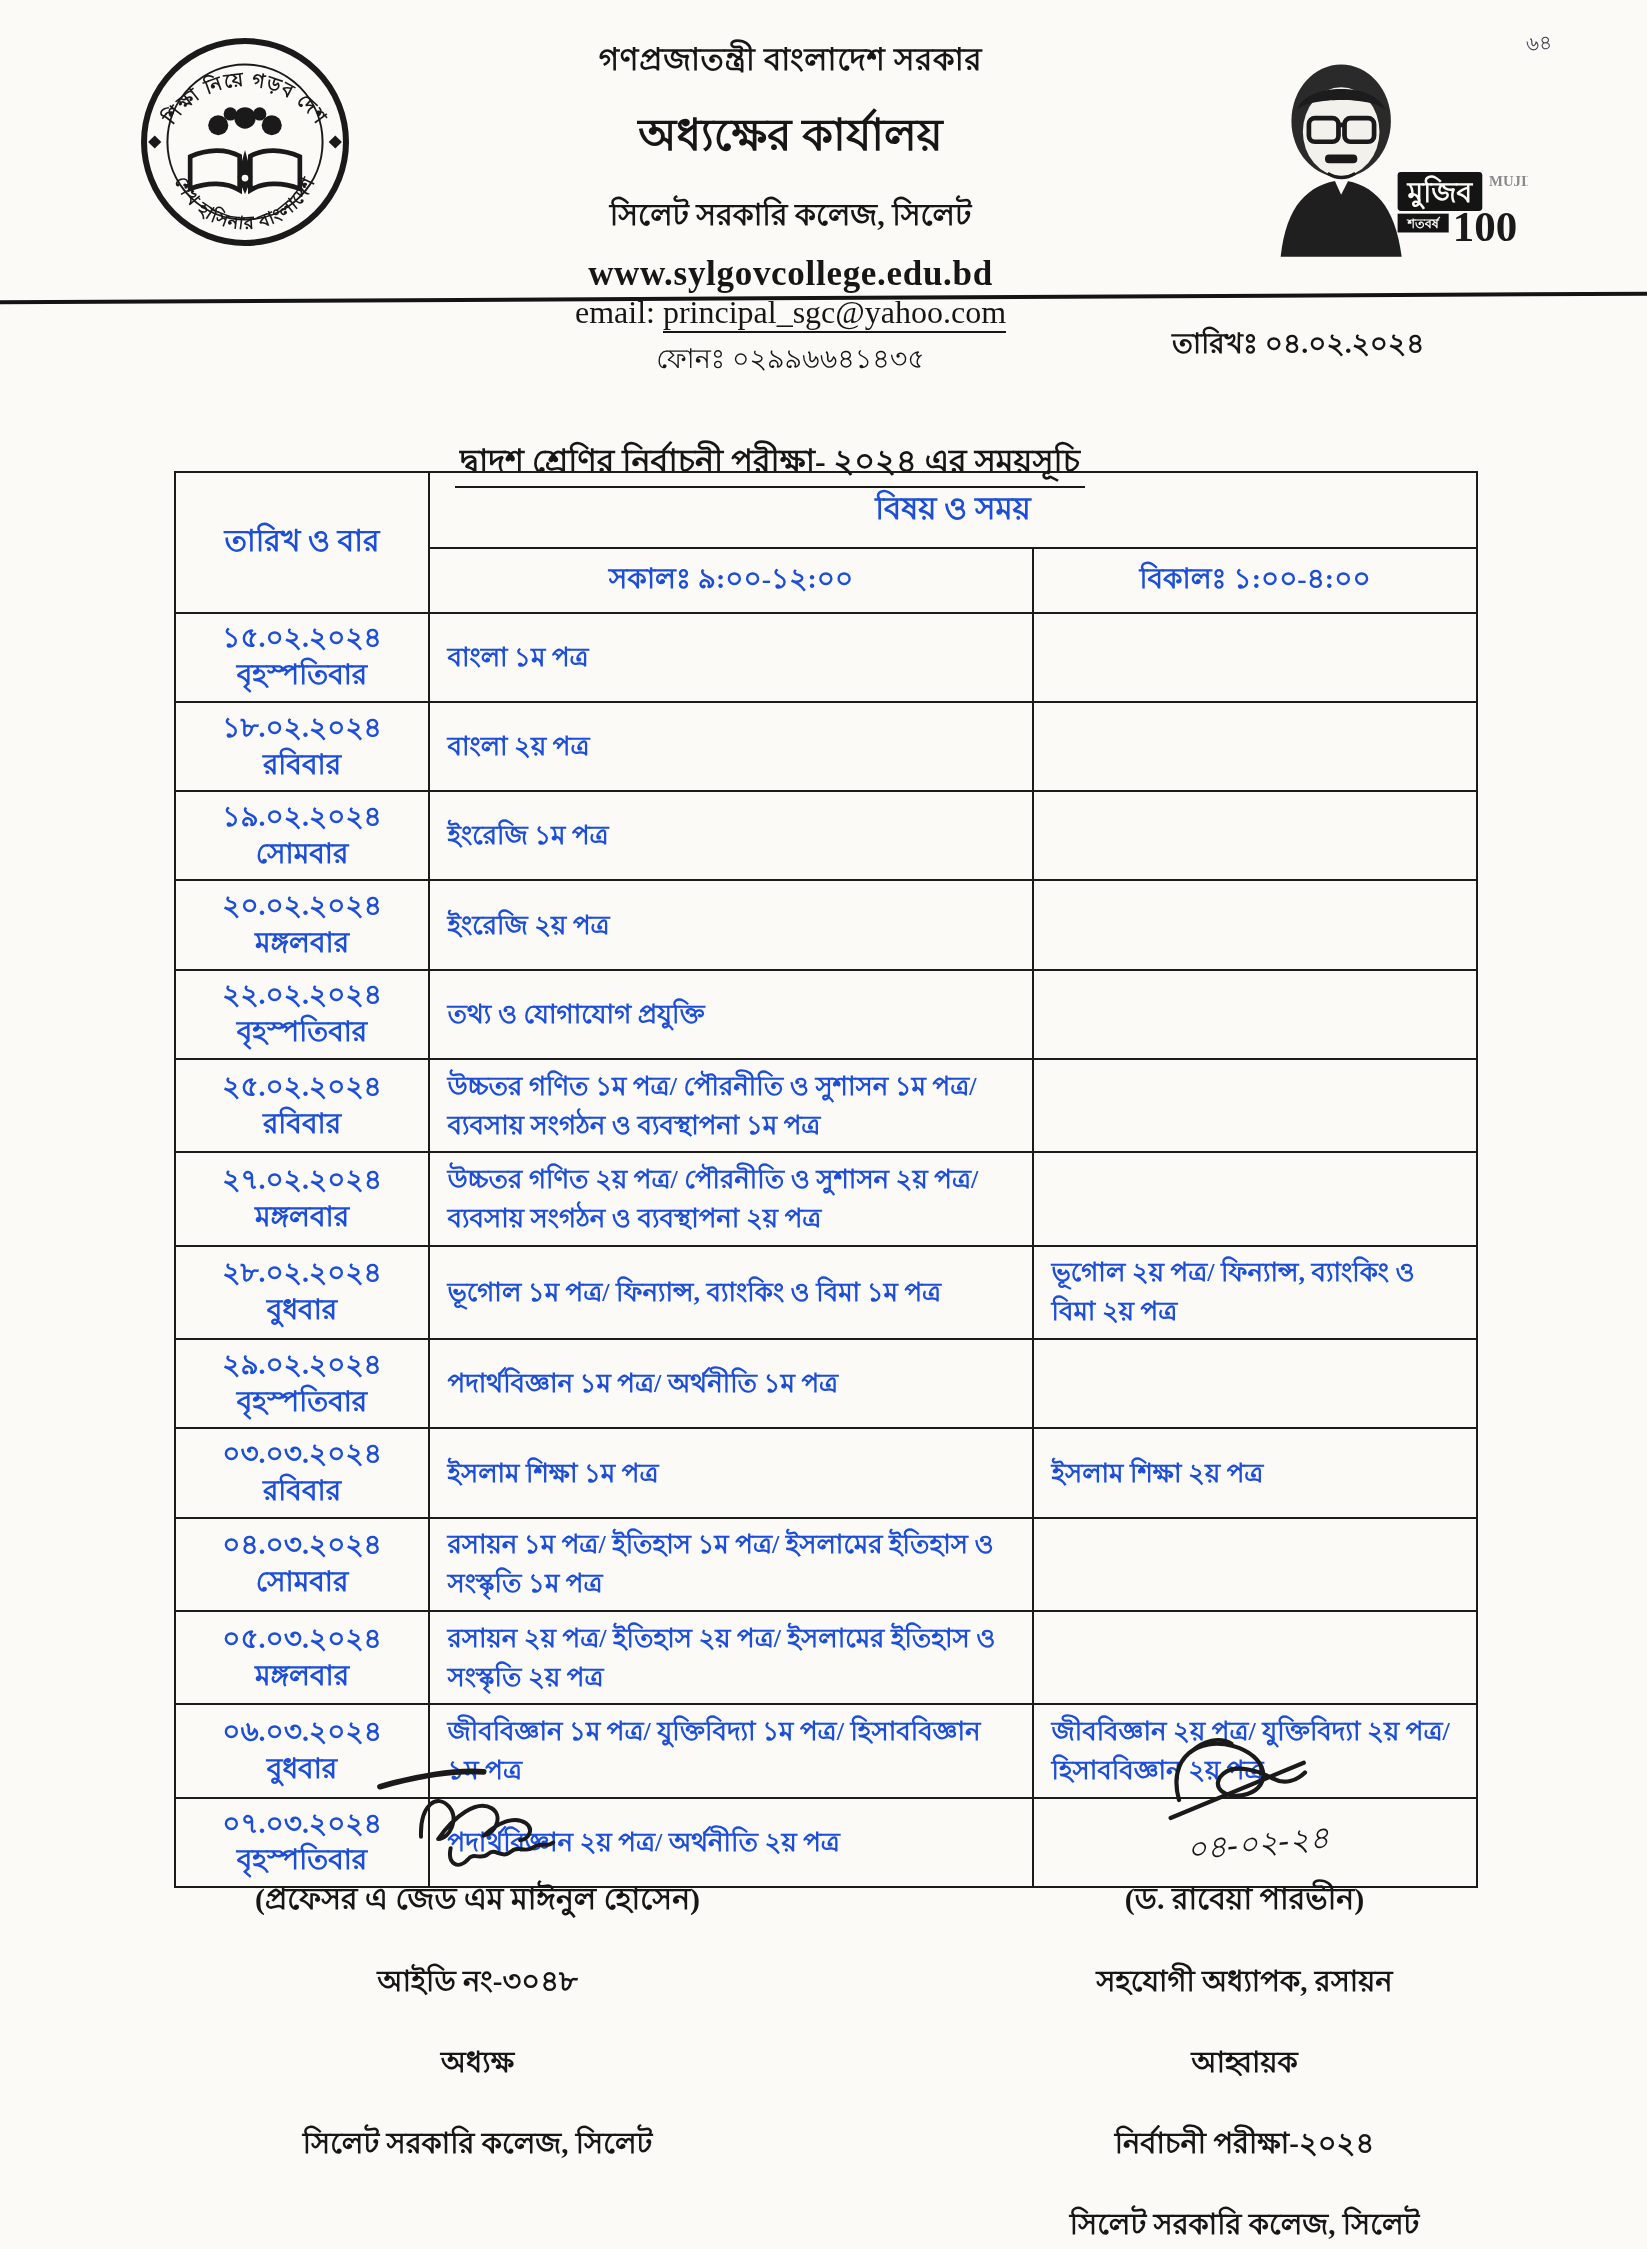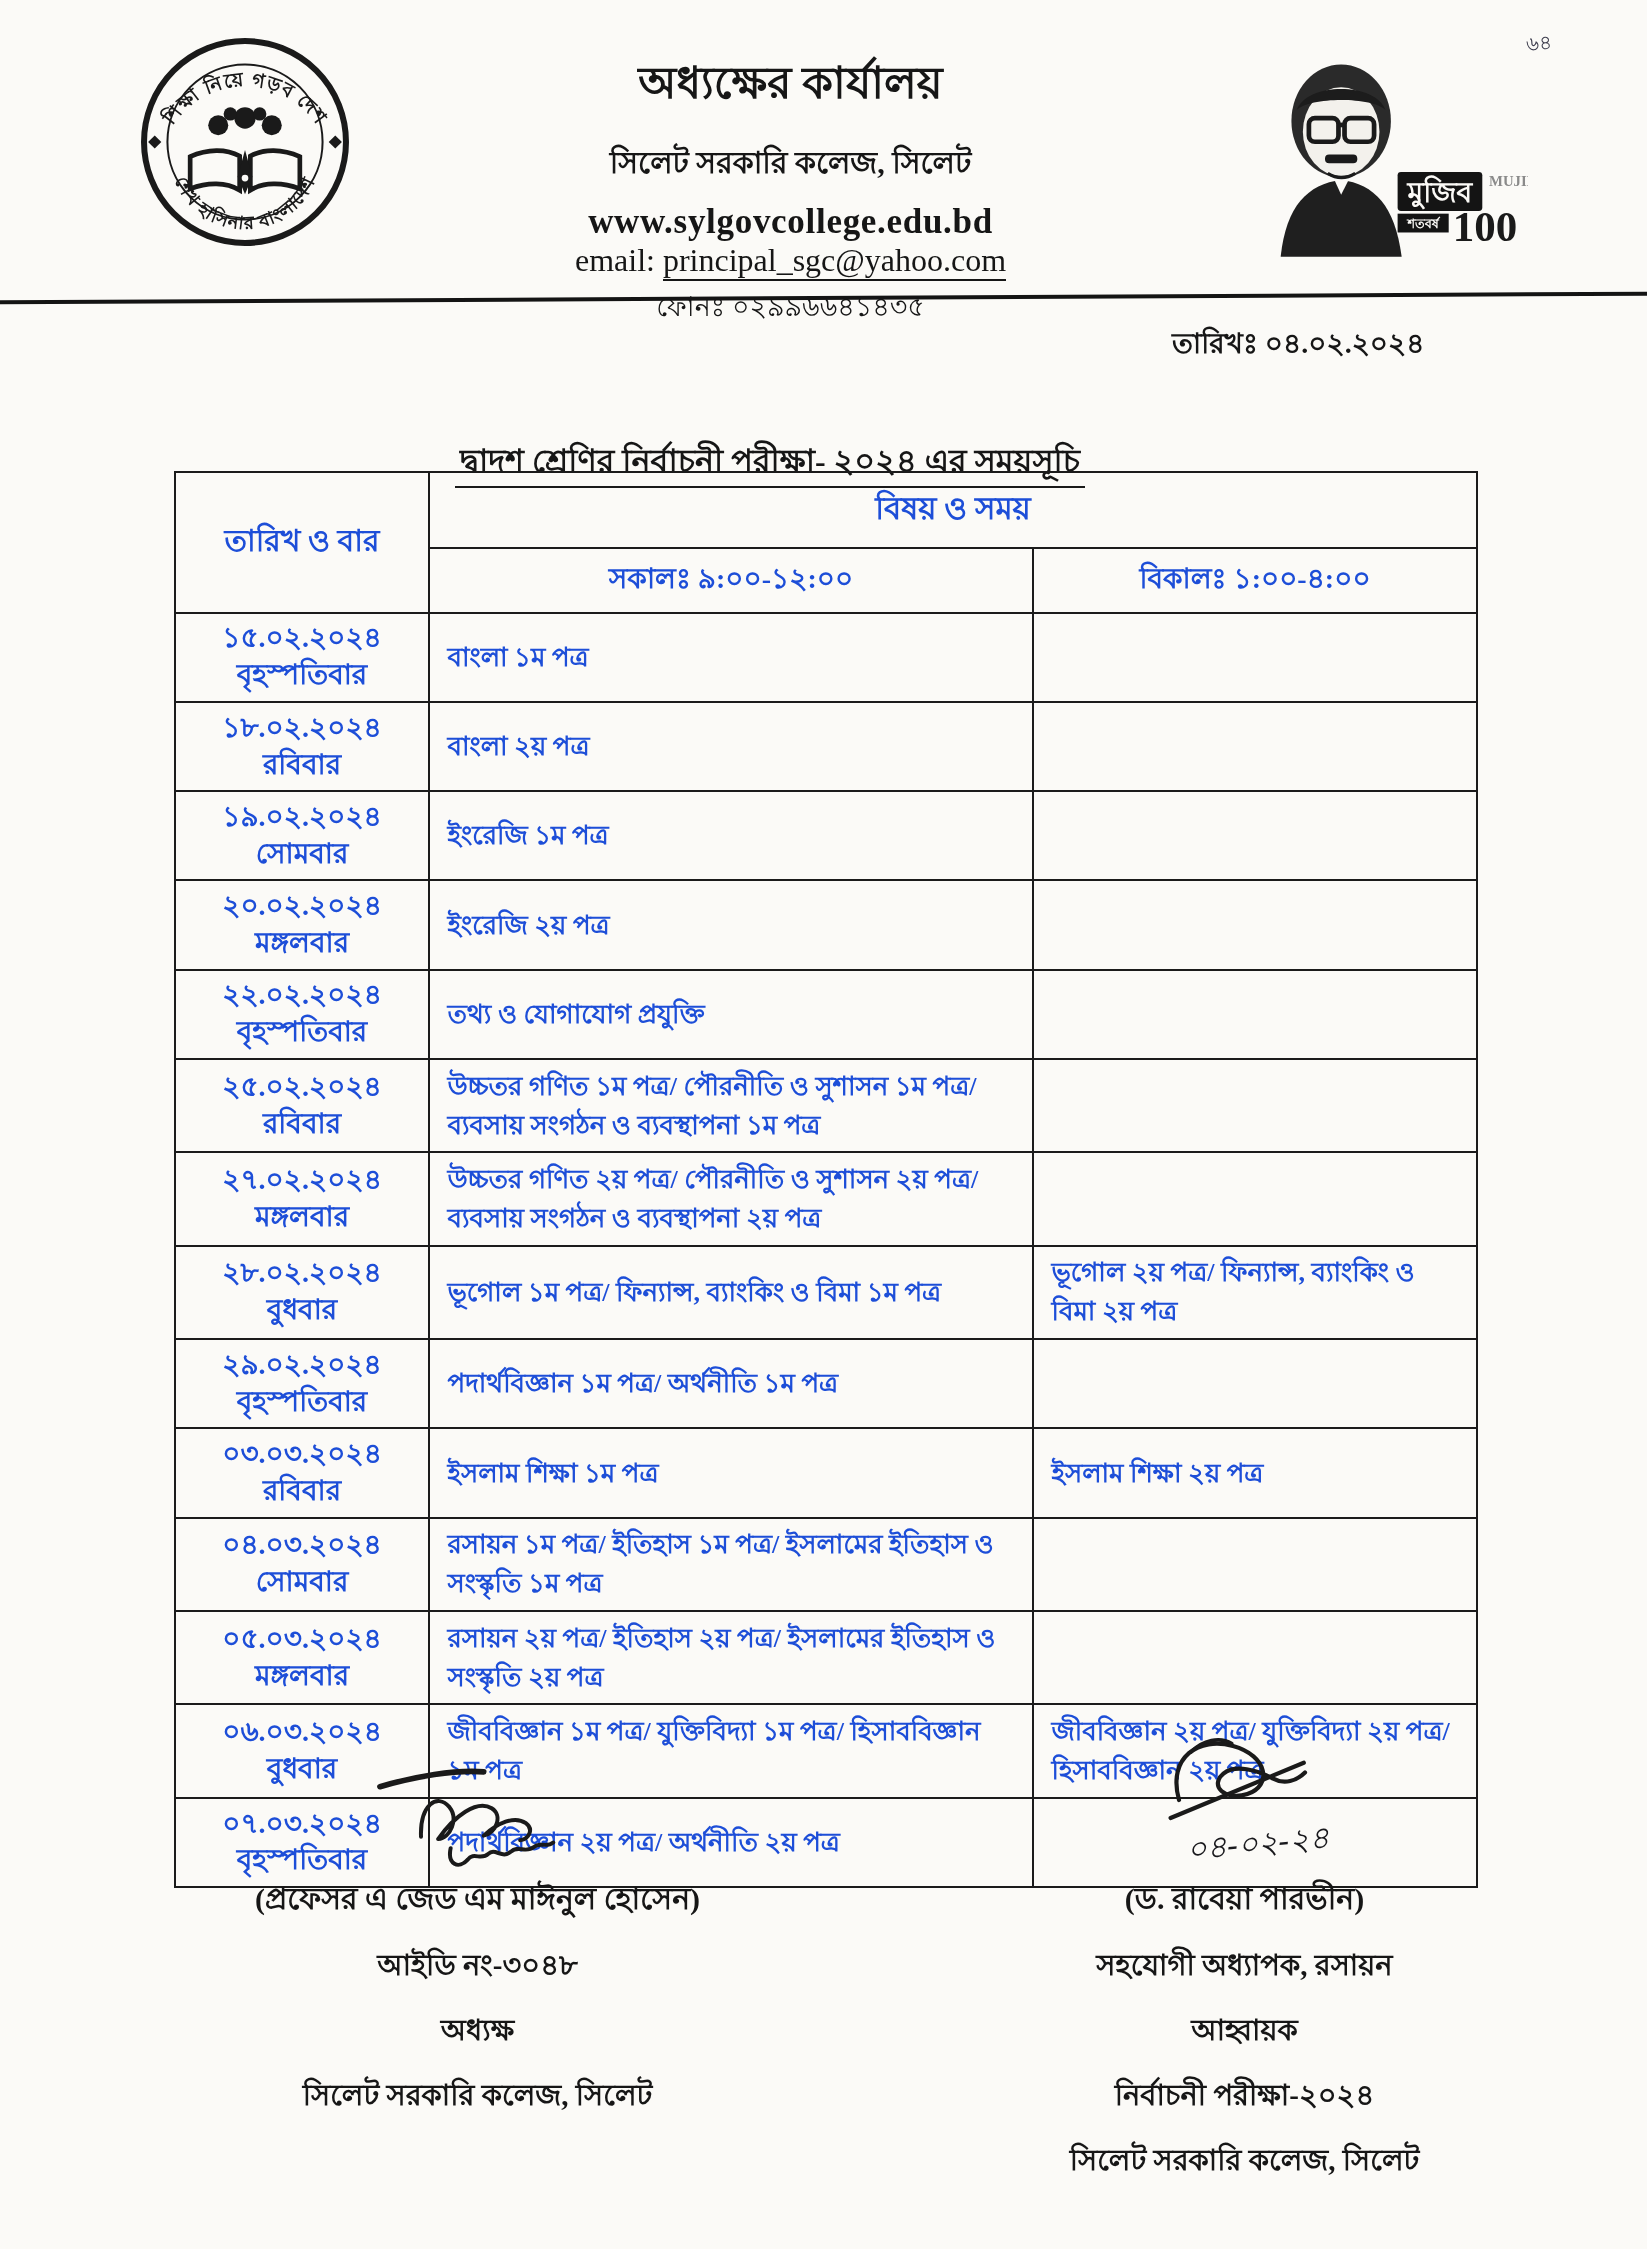--- a/index.html
+++ b/index.html
@@ -56,21 +56,21 @@
   td.c-subject{
     font-size:26px;line-height:1.5;text-align:left;
     padding:6.7px 17.5px;vertical-align:middle;
   }
   
   .sig{position:absolute;text-align:center;}
   .sig-left{top:1757px;left:222px;width:511px;}
   .sig-right{top:1728px;left:955px;width:579px;}
   .sig svg{display:block;margin:0 auto;}
   .sig-name{font-size:30px;font-weight:bold;margin-top:4px;}
-  .sig-line{font-size:29px;font-weight:bold;margin-top:16px;}
+  .sig-line{font-size:29px;font-weight:bold;margin-top:32px;}
   .hand-date{
     font-size:31px;font-style:italic;color:#18181c;
     transform:rotate(-5deg);margin-top:-17.5px;margin-left:27px;
     font-family:"DejaVu Sans",sans-serif;
   }
   .ink-stroke{stroke:#1a1a1a;fill:none;stroke-linecap:round;stroke-linejoin:round;}
 </style>
 </head>
 <body>
 
@@ -100,20 +100,21 @@
       <path d="M 78 182 C 104 170 132 170 152 181 L 152 232 C 132 220 104 220 78 230 Z" fill="none" stroke="#1a1a1a" stroke-width="7"></path>
       <path d="M 242 182 C 216 170 188 170 168 181 L 168 232 C 188 220 216 220 242 230 Z" fill="none" stroke="#1a1a1a" stroke-width="7"></path>
       <path d="M 160 172 L 149 212 L 160 238 L 171 212 Z" fill="#1a1a1a"></path>
       <circle cx="160" cy="214" r="5" fill="#fbfaf7"></circle>
       <rect x="18" y="153" width="14" height="14" transform="rotate(45 25 160)" fill="#1a1a1a"></rect>
       <rect x="288" y="153" width="14" height="14" transform="rotate(45 295 160)" fill="#1a1a1a"></rect>
     </g>
   </svg>
 
   <div class="head-text">
+    <div class="govt-line">গণপ্রজাতন্ত্রী বাংলাদেশ সরকার</div>
     <div class="office-line">অধ্যক্ষের কার্যালয়</div>
     <div class="college-line">সিলেট সরকারি কলেজ, সিলেট</div>
     <div class="website-line">www.sylgovcollege.edu.bd</div>
     <div class="email-line">
       <span>email:</span>
       <span class="email-underline">principal_sgc@yahoo.com</span>
     </div>
     <div class="phone-line">ফোনঃ ০২৯৯৬৬৪১৪৩৫</div>
   </div>
 

